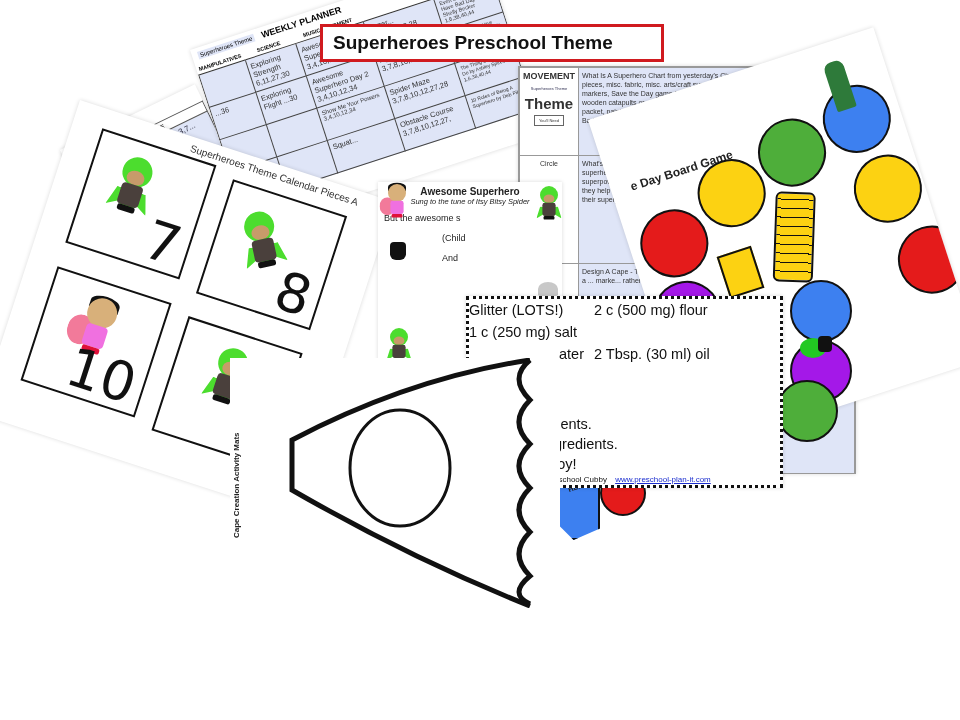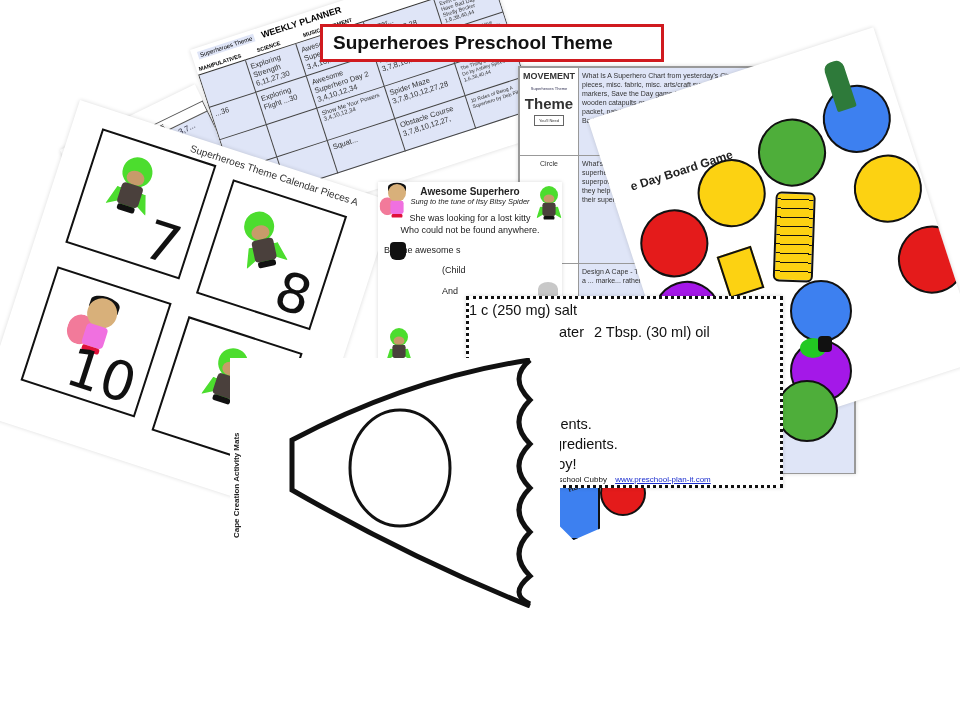--- a/index.html
+++ b/index.html
@@ -248,21 +248,20 @@
   <div class="hero" style="left:156px;top:4px;transform:scale(0.6);transform-origin:top left">
     <div class="cape"></div>
       <div class="head"></div>
       <div class="face"></div>
       <div class="body"></div>
       <div class="boots"></div>
   </div>
   <div class="s-title">Awesome Superhero</div>
   <div class="s-sub">Sung to the tune of Itsy Bitsy Spider</div>
   <div class="abs" style="left:12px;top:60px;width:16px;height:18px;background:#111;border-radius:4px 4px 6px 6px"></div>
-  <p><span>She was looking for a lost kitty</span><br><span>Who could not be found anywhere.</span></p>
   <div class="abs" style="left:160px;top:100px;width:20px;height:14px;background:#c8c8c8;border-radius:50% 50% 10% 10%"></div>
   <p style="text-align:left;padding-left:6px">But the awesome s</p>
   <div class="hero" style="left:6px;top:146px;transform:scale(0.6);transform-origin:top left">
     <div class="cape"></div>
       <div class="head"></div>
       <div class="face"></div>
       <div class="body"></div>
       <div class="boots"></div>
   </div>
   <p style="text-align:left;padding-left:64px">(Child</p>
@@ -287,20 +286,24 @@
 <div class="dot abs" style="left:790px;top:340px;width:62px;height:62px;background:#a418e8;z-index:7"></div>
 <div class="abs" style="left:800px;top:338px;width:26px;height:20px;background:#22c922;border-radius:50%;z-index:7"></div>
 <div class="abs" style="left:818px;top:336px;width:14px;height:16px;background:#111;border-radius:4px;z-index:7"></div>
 <div class="dot abs" style="left:776px;top:380px;width:62px;height:62px;background:#4eae3a;z-index:7"></div>
 <div class="dot abs" style="left:600px;top:470px;width:46px;height:46px;background:#e41b1b;z-index:7"></div>
 <div class="abs" style="left:556px;top:482px;width:44px;height:58px;background:#3d80f0;clip-path:polygon(0 10%,100% 0,100% 80%,40% 100%,0 70%);border:2px solid #111;z-index:7"></div>
 <div class="abs" style="left:568px;top:484px;font-size:7px;color:#222;font-weight:bold;transform:rotate(-20deg);z-index:8">HEL</div>
 
 <div class="page playdough">
   <div class="row">
+    <span class="col1">Glitter (LOTS!)</span>
+    <span>2 c (500 mg) flour</span>
+  </div>
+  <div class="row">
     <span class="col1">1 c (250 mg) salt</span>
   </div>
   <div class="row">
     <span class="col1" style="text-align:right;padding-right:10px">ater</span>
     <span>2 Tbsp. (30 ml) oil</span>
   </div>
   <div class="steps">
     <div>lients.</div>
     <div>gredients.</div>
     <div>joy!</div>

